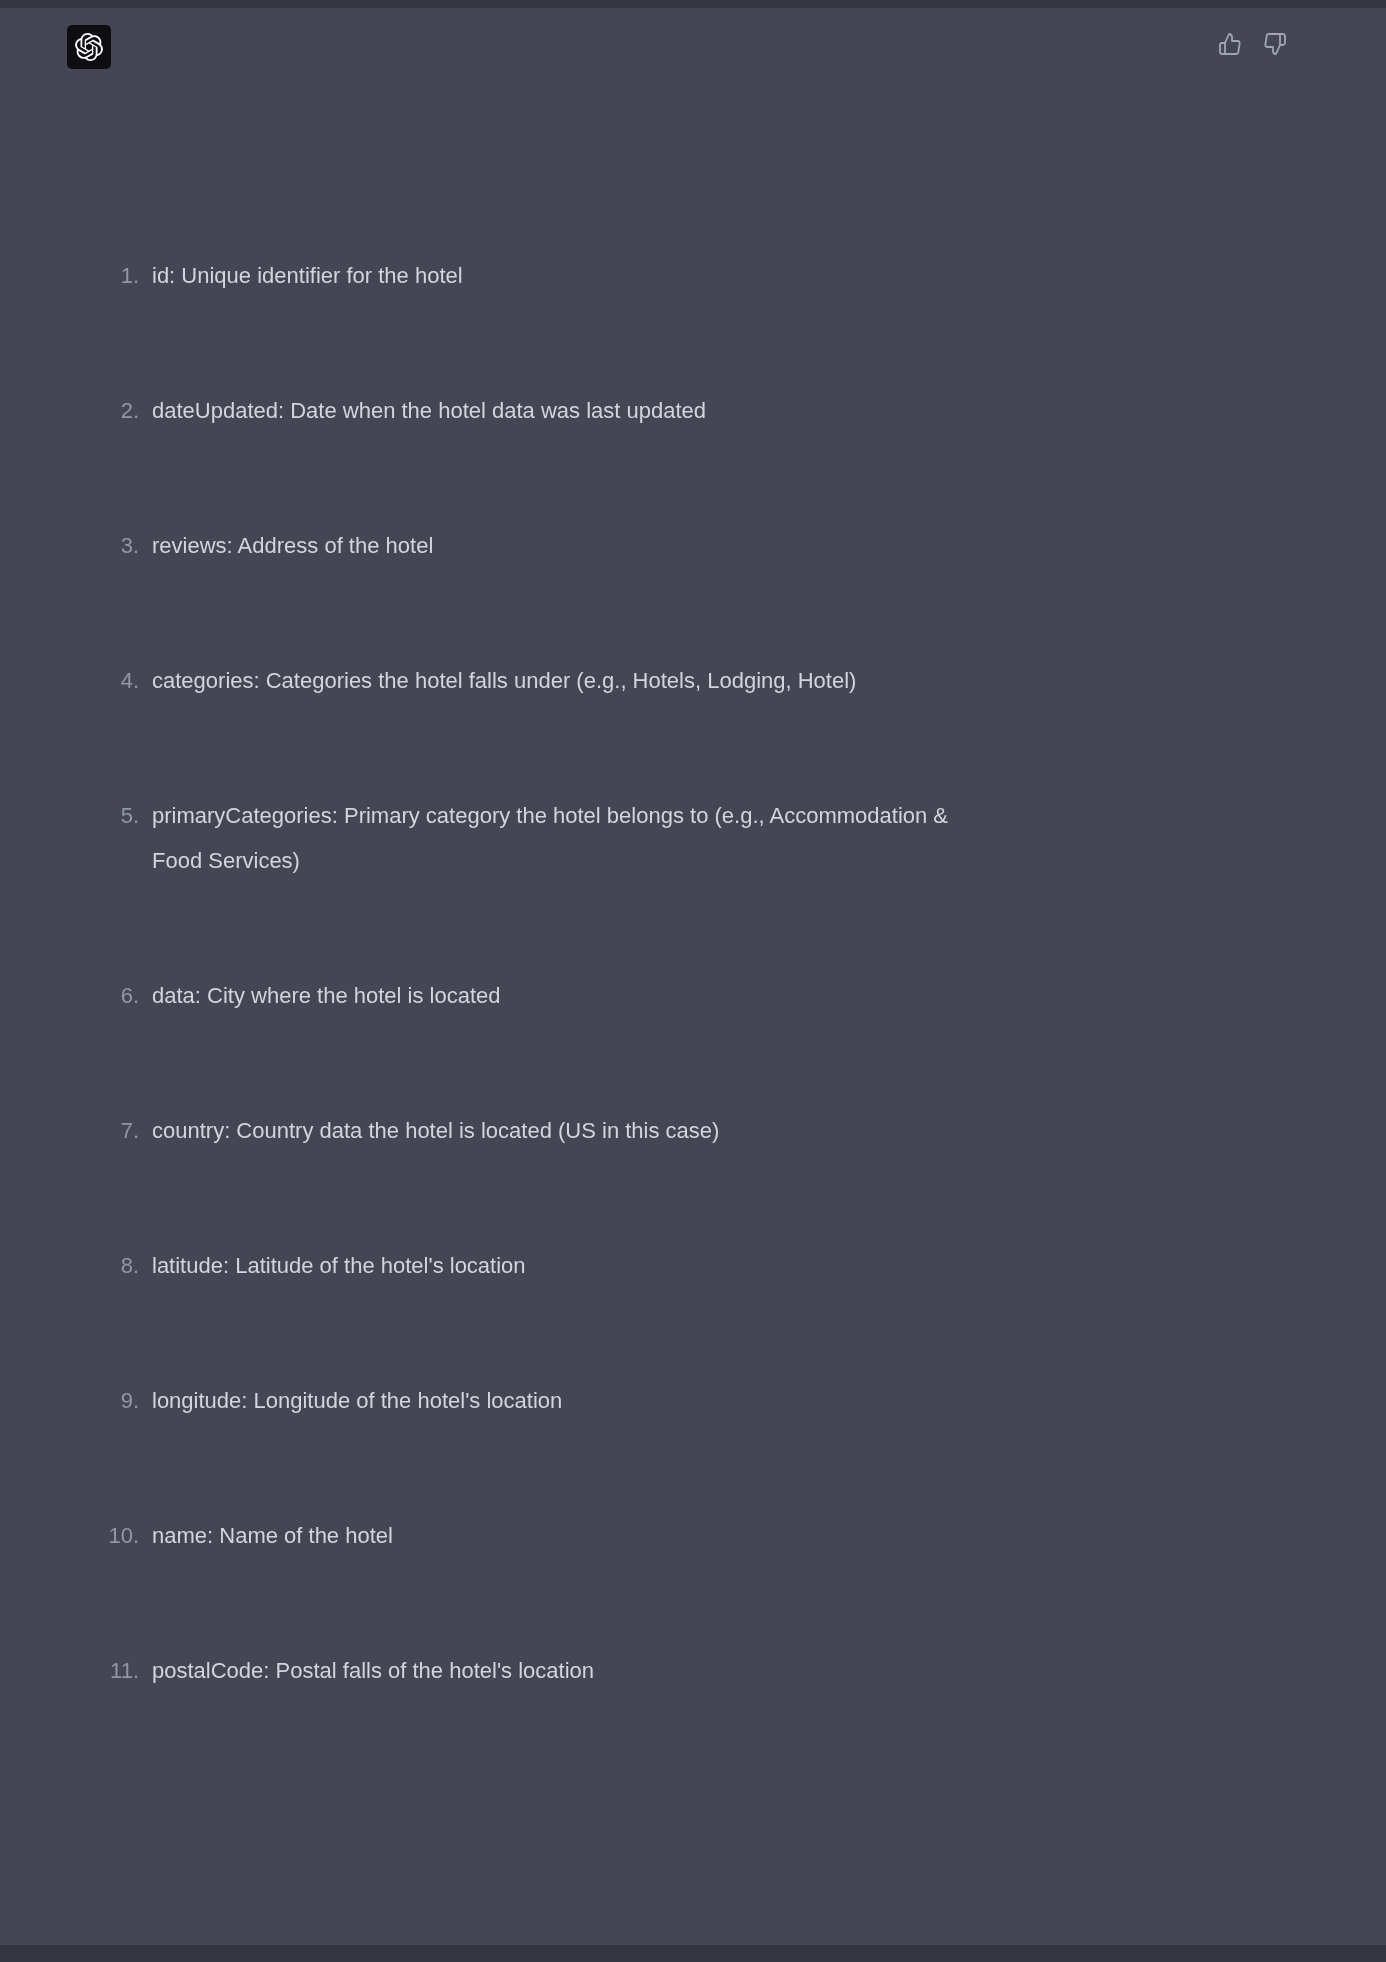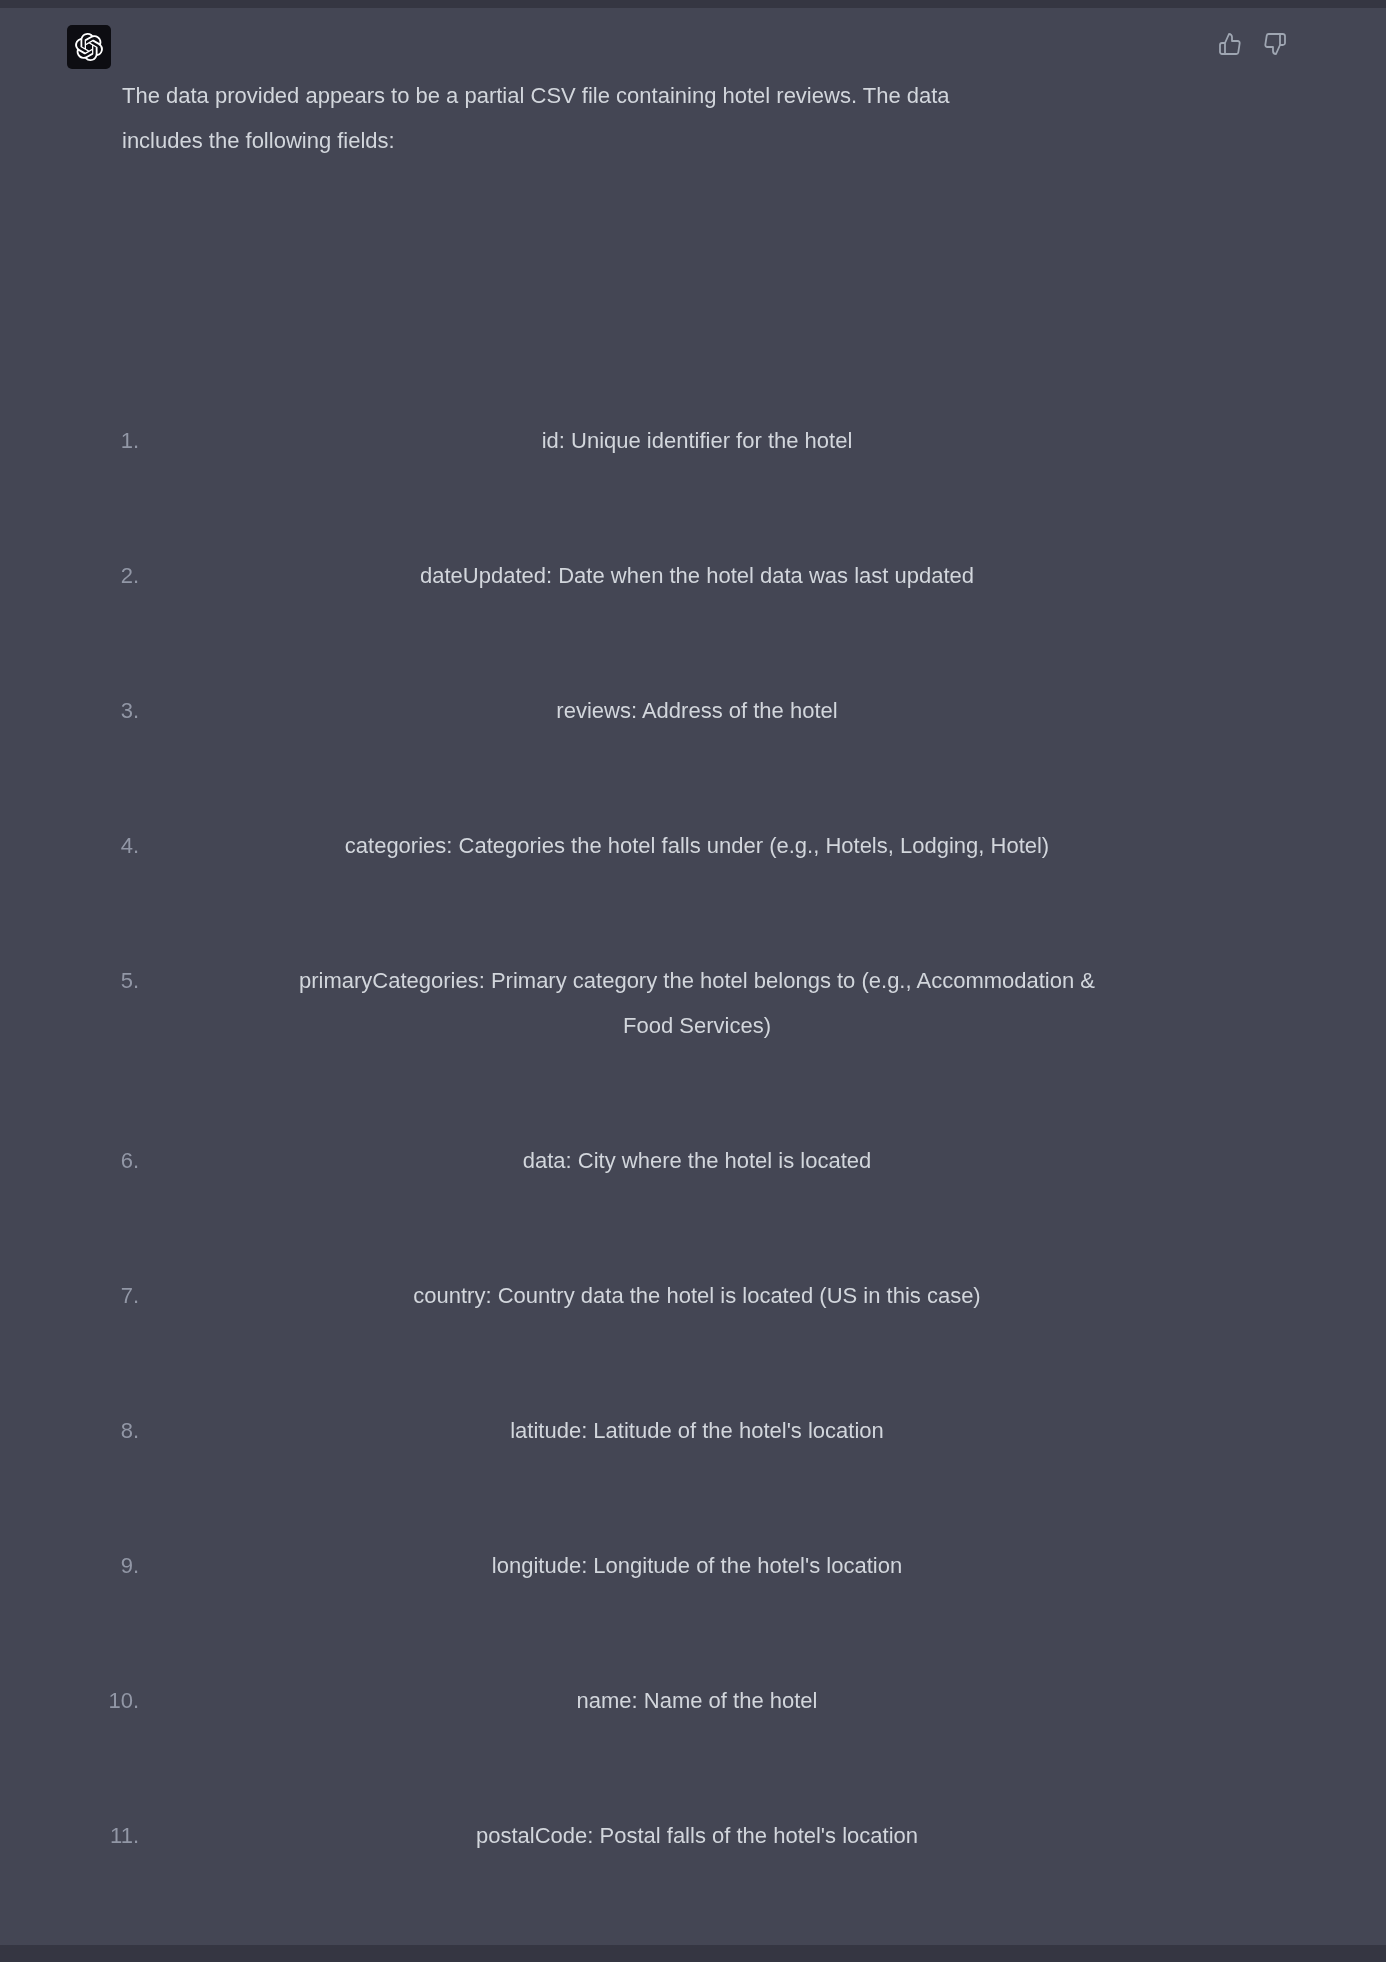--- a/index.html
+++ b/index.html
@@ -50,21 +50,20 @@
   .content p { margin: 0 0 30px 0; }
   .content ol {
     list-style: none;
     margin: 0 0 30px 0;
     padding: 0 0 0 30px;
     counter-reset: item;
   }
   .content ol li {
     counter-increment: item;
     position: relative;
-    text-align: center;
   }
   .content ol li::before {
     content: counter(item) ".";
     position: absolute;
     right: 100%;
     margin-right: 13px;
     top: 0;
     color: #9297a6;
   }
   .content > :last-child { margin-bottom: 0; }
@@ -88,22 +87,20 @@
         </svg>
       </button>
       <button class="icon-btn" aria-label="thumbs-down">
         <svg viewBox="0 0 24 24" fill="none" stroke="currentColor" stroke-width="1.8" stroke-linecap="round" stroke-linejoin="round" aria-hidden="true">
           <path d="M10 15v4a3 3 0 0 0 3 3l4-9V2H5.72a2 2 0 0 0-2 1.7l-1.38 9a2 2 0 0 0 2 2.3zm7-13h2.67A2.31 2.31 0 0 1 22 4v7a2.31 2.31 0 0 1-2.33 2H17"></path>
         </svg>
       </button>
     </div>
 
     <div class="content">
-      <p>The data provided appears to be a partial CSV file containing hotel reviews. The data
-includes the following fields:</p>
 
       <ol>
         
       
           <li>id: Unique identifier for the hotel</li>
         
           <li>dateUpdated: Date when the hotel data was last updated</li>
         
           <li>reviews: Address of the hotel</li>
         

